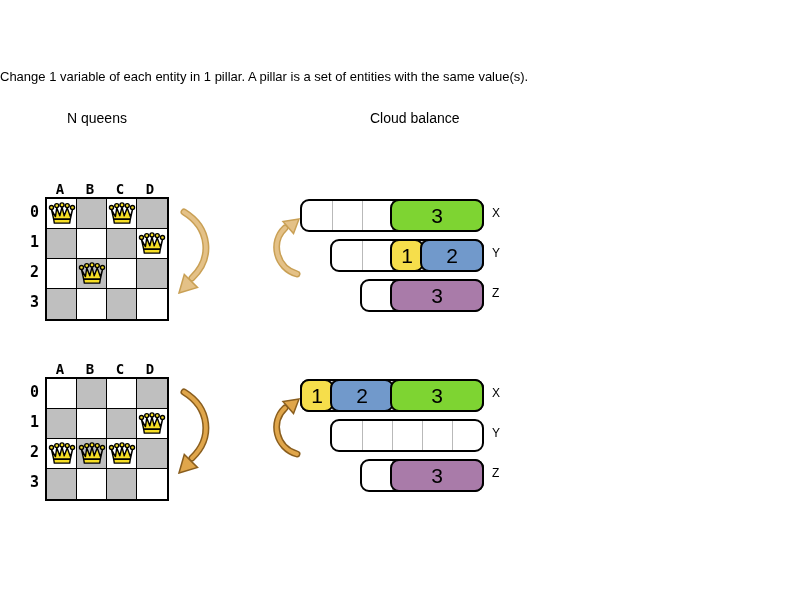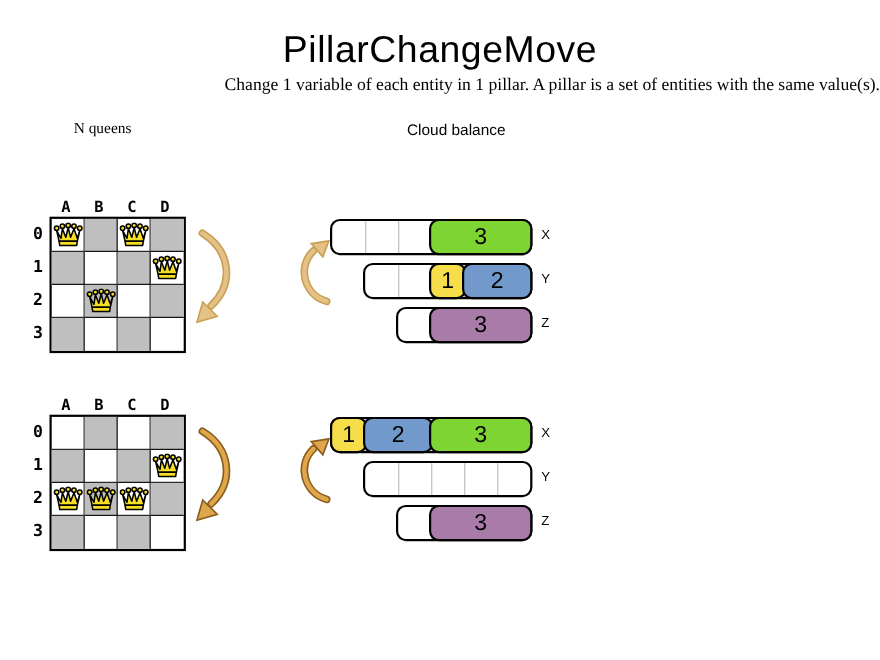--- a/index.html
+++ b/index.html
@@ -5,26 +5,25 @@
   html,body { margin:0; padding:0; background:#fff; }
   .stage {
     position:relative; width:800px; height:600px; background:#fff; overflow:hidden;
     font-family:"Liberation Sans", sans-serif; color:#000;
   }
   .title {
     position:absolute; top:26px; left:0; right:0; text-align:center;
     font-size:34px; font-weight:400; letter-spacing:0.5px;
   }
   .subtitle {
-    position:absolute; top:69px; left:0; right:0; text-align:right;
-    font-size:16px;
-    font-family:Liberation Serif, serif;
+    position:absolute; top:69px; left:0; right:0; text-align:left;
+    font-size:13px;
   }
   .section-label { position:absolute; font-size:14px; }
-  #nqueens-label { left:67px; top:110px;font-family:Liberation Serif, serif; }
+  #nqueens-label { left:67px; top:110px; }
   #cloud-label   { left:370px; top:110px; }
 
   
   .board { position:absolute; }
   .col-header {
     position:absolute; width:30px; text-align:center; top:0; height:15px;
     font-family:"DejaVu Sans Mono", monospace; font-weight:bold; font-size:14px; line-height:14px;
   }
   .row-label {
     position:absolute; width:15px; text-align:center; left:-1px;
@@ -65,21 +64,20 @@
   .arrow { position:absolute; }
 </style>
 <style>.a-light{stroke:#e4c187} .a-light-edge{stroke:#c9a055}
    .a-light-head{fill:#e4c187;stroke:#c9a055;stroke-width:1.5}
    .a-dark{stroke:#e0a64b} .a-dark-edge{stroke:#8a5e1e}
    .a-dark-head{fill:#e0a64b;stroke:#8a5e1e;stroke-width:1.5}</style></head>
 <body>
 
 <div class="stage">
 
-  <div class="title">PillarChangeMove</div>
   <div class="subtitle">Change 1 variable of each entity in 1 pillar. A pillar is a set of entities with the same value(s).</div>
 
   <div class="section-label" id="nqueens-label">N queens</div>
   <div class="section-label" id="cloud-label">Cloud balance</div>
 
   <div id="board-before" class="board" style="left:28px; top:182px; width:140px; height:136px;">
       <div class="col-header" style="left: 17px;">A</div>
       <div class="col-header" style="left: 47px;">B</div>
       <div class="col-header" style="left: 77px;">C</div>
       <div class="col-header" style="left: 107px;">D</div>

